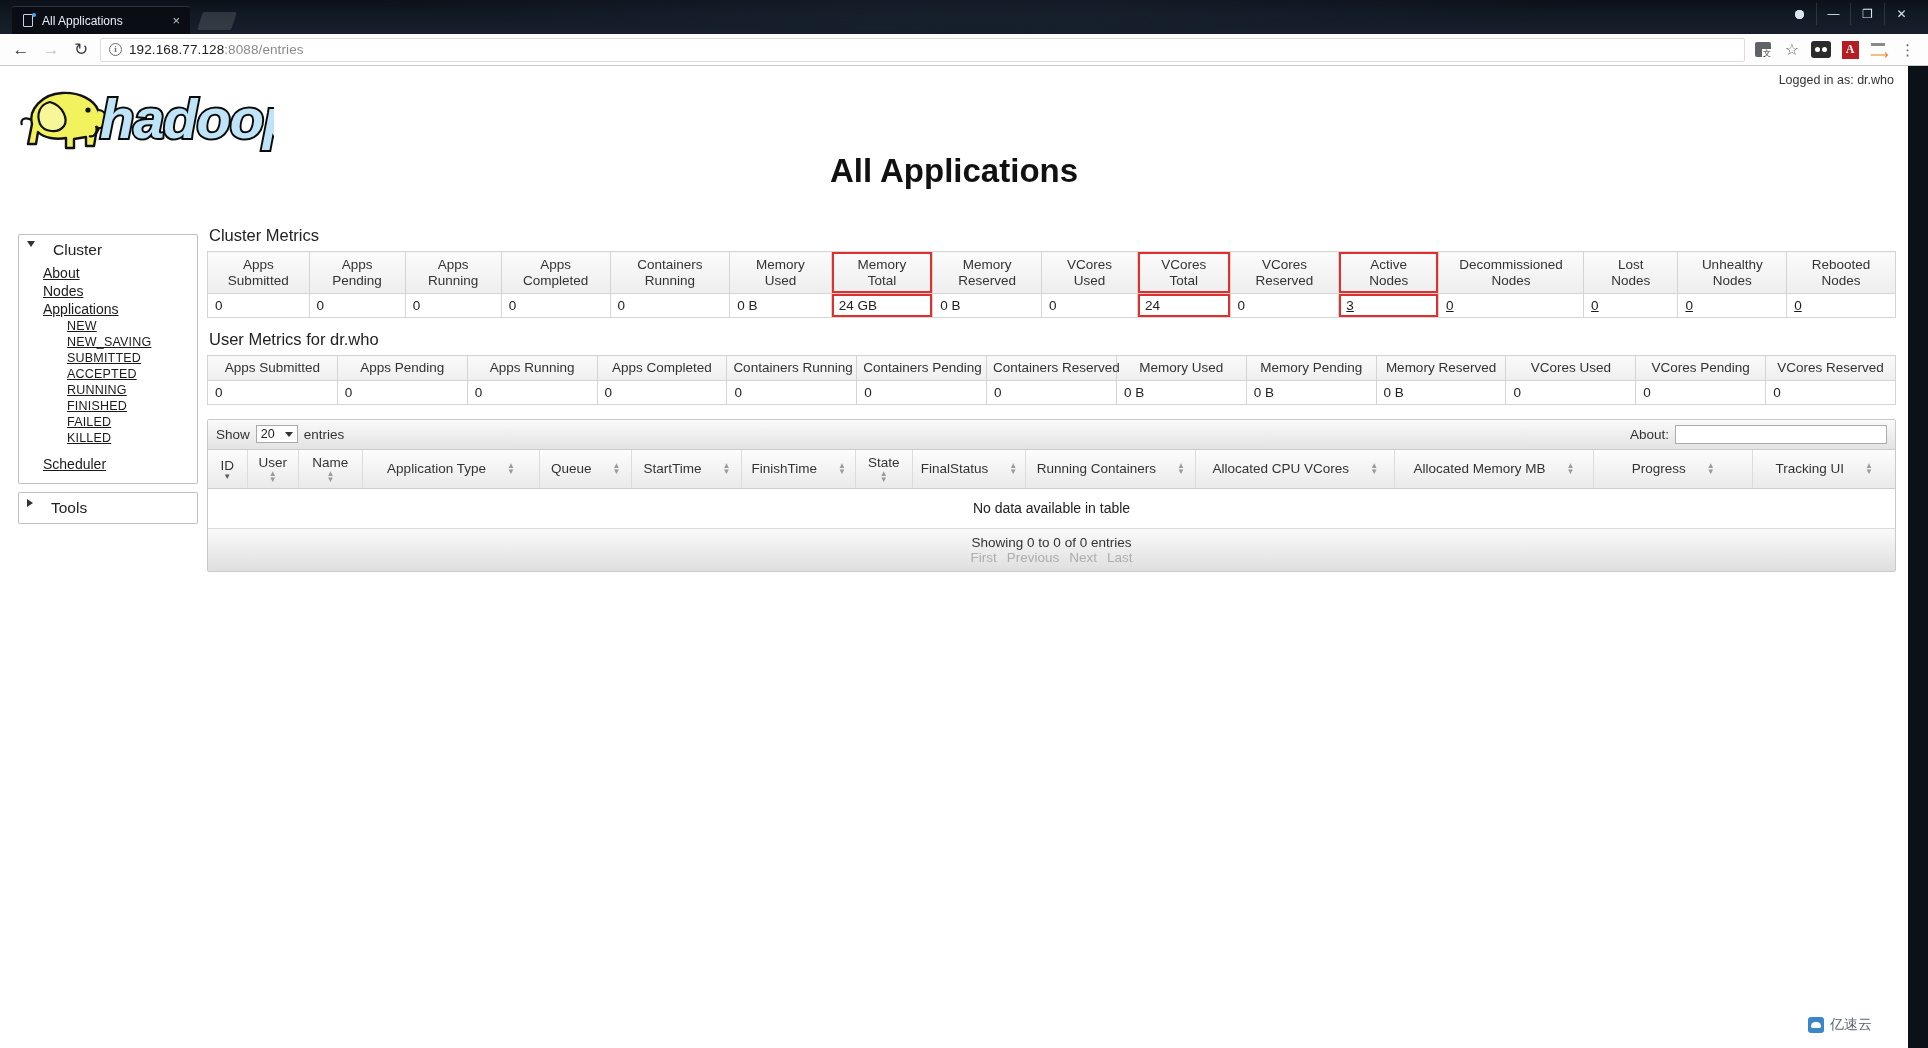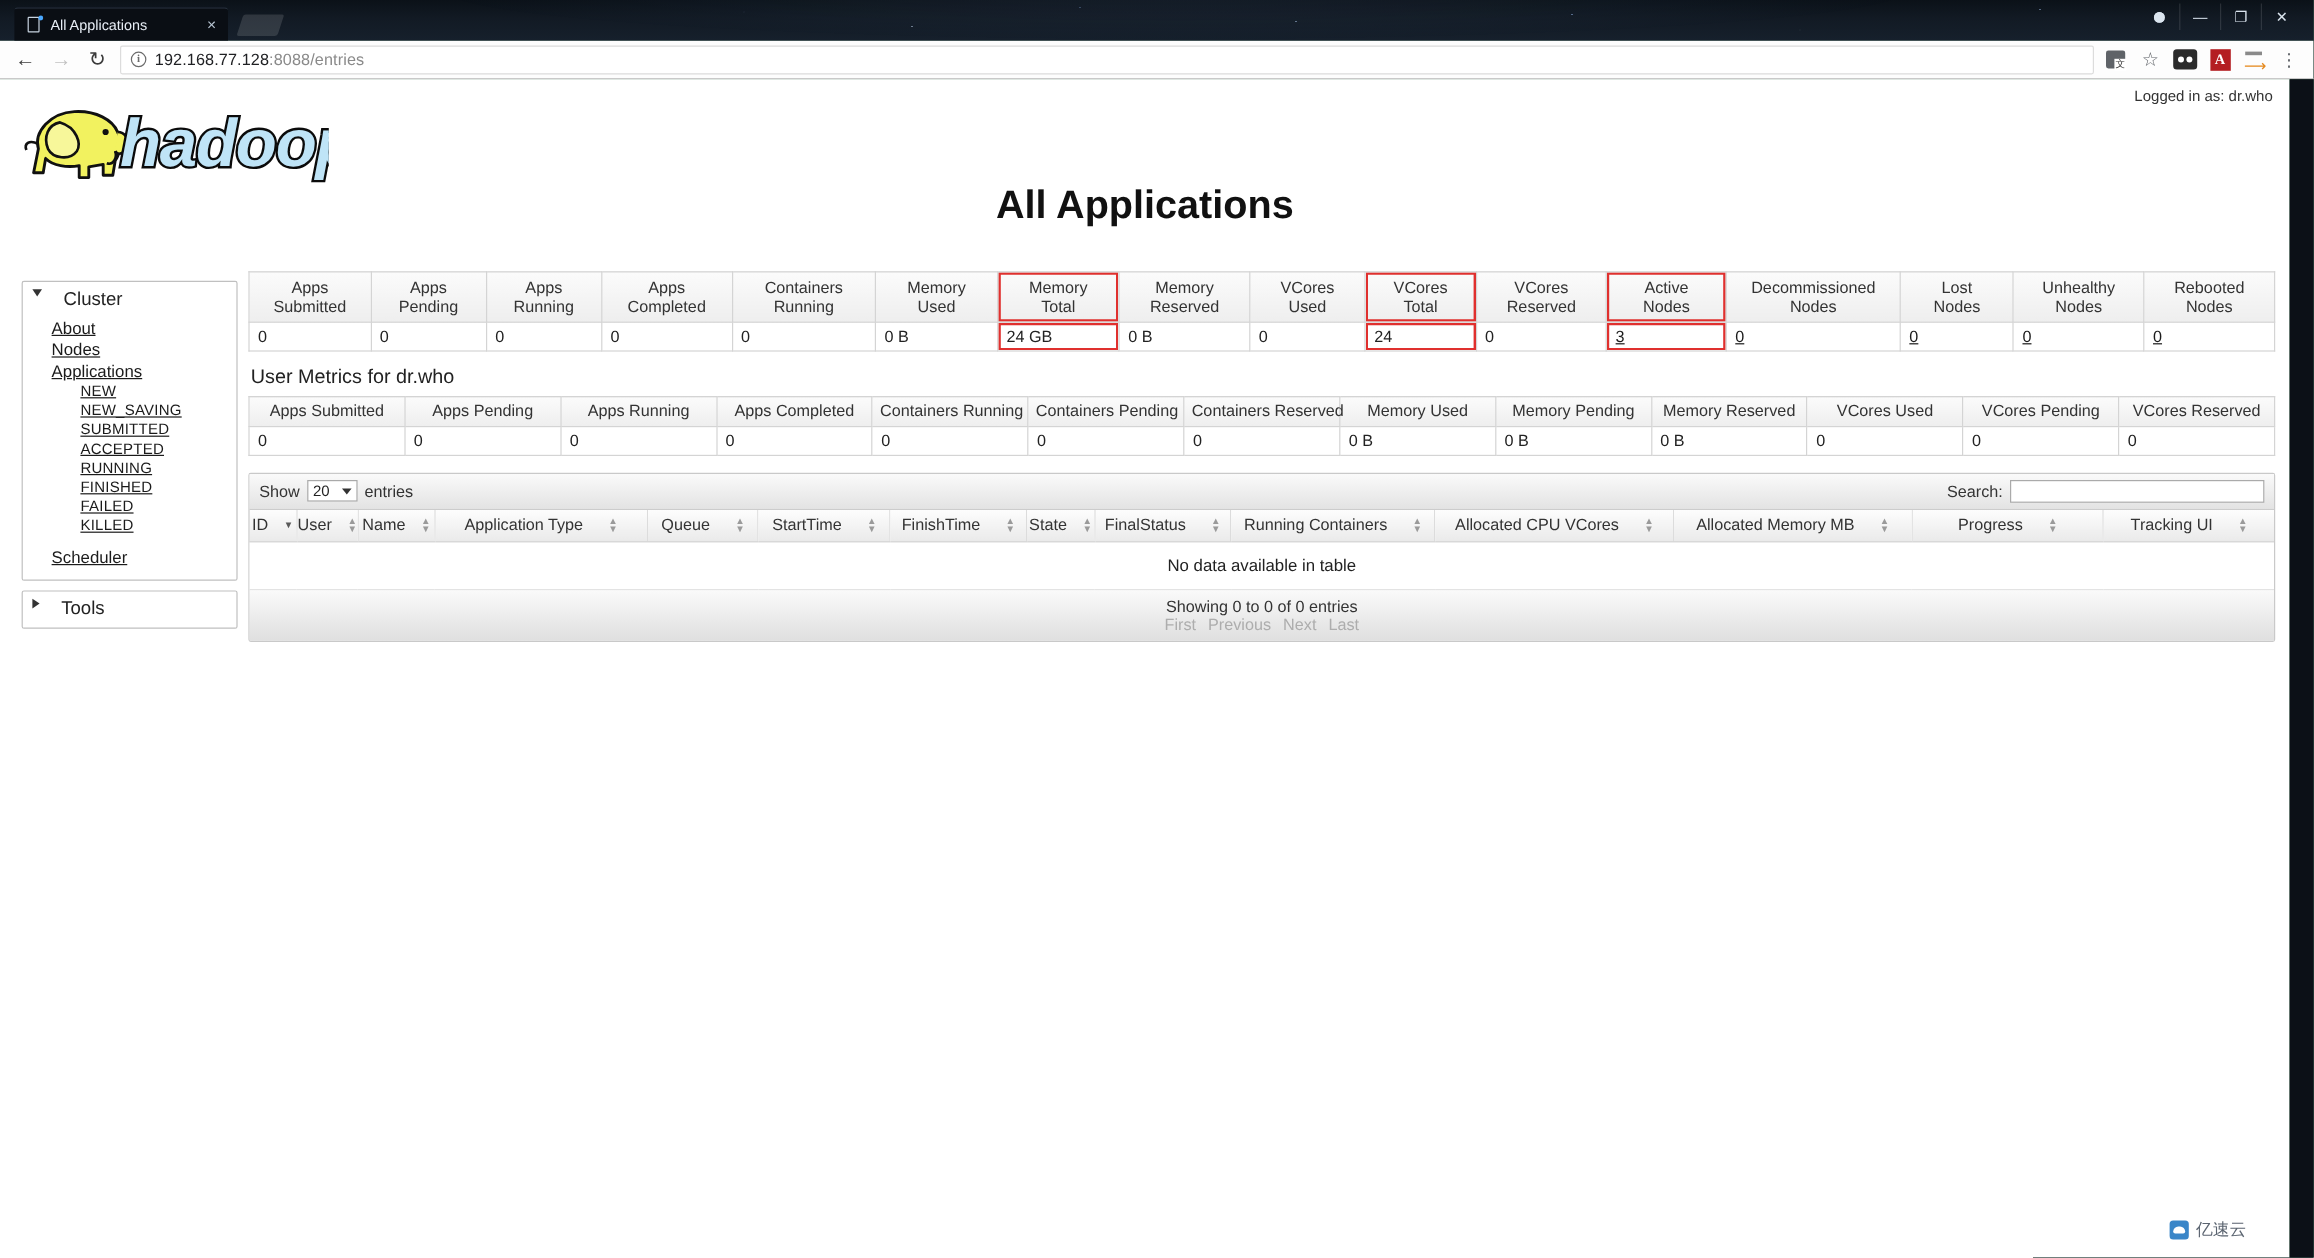--- a/index.html
+++ b/index.html
@@ -203,21 +203,21 @@
   table.apps { border-collapse: collapse; width:100%; table-layout: fixed; }
   table.apps th {
     background: linear-gradient(180deg,#fdfdfd,#eaeaea);
     border-left:1px solid #dcdcdc; border-bottom:1px solid #cfcfcf;
     font-weight:normal; font-size:13.5px; color:#333;
     padding:6px 8px; text-align:center; vertical-align:middle;
     position:relative; cursor:pointer; line-height:1.1;
   }
   table.apps th:first-child { border-left:none; }
   .th-inner { display:flex; align-items:center; justify-content:center; gap:21px; }
-  .th-inner.stack { flex-direction:row; gap:13px; }
+  .th-inner.stack { flex-direction:column; gap:1px; }
   .sortico { display:inline-flex; flex-direction:column; gap:1px; color:#9a9a9a; line-height:5px; }
   .sortico .up, .sortico .dn { font-size:8px; }
   .sortico.desc .dn { color:#5a5a5a; }
   .nodata {
     text-align:center; font-size:14px; color:#222; padding:11px 0 12px 0;
     border-bottom:1px solid #dcdcdc; background:#fff;
   }
   .dt-bottom {
     background: linear-gradient(180deg,#fafafa,#dfdfdf);
     padding: 6px 9px; display:flex; align-items:center; justify-content:space-between;
@@ -351,20 +351,21 @@
       <div class="panel tools">
         <div class="panel-head">
           <span class="caret-right"></span>
           <span>Tools</span>
         </div>
       </div>
     </div>
 
     <div class="main">
 
+      <div class="sect-title">Cluster Metrics</div>
       <table class="metrics">
         <thead>
             <tr id="cm-head">
               <th style="width: 5.6%;">
                 <div>Apps</div>
                 <div>Submitted</div>
               </th>
               <th style="width: 5.3%;">
                 <div>Apps</div>
                 <div>Pending</div>
@@ -491,21 +492,21 @@
         <div class="dt-top">
           <div class="dt-length">
             <span>Show</span>
             <span class="sel">
               <span>20</span>
               <span class="arr"></span>
             </span>
             <span>entries</span>
           </div>
           <div class="dt-filter">
-            <span>Search:</span>
+            <span>About:</span>
             <input type="text" value="" style="">
           </div>
         </div>
 
         <table class="apps">
           <thead>
               <tr id="apps-head">
                 <th style="width: 2.2%;">
                   <div class="th-inner stack">
                     <span>ID</span>

